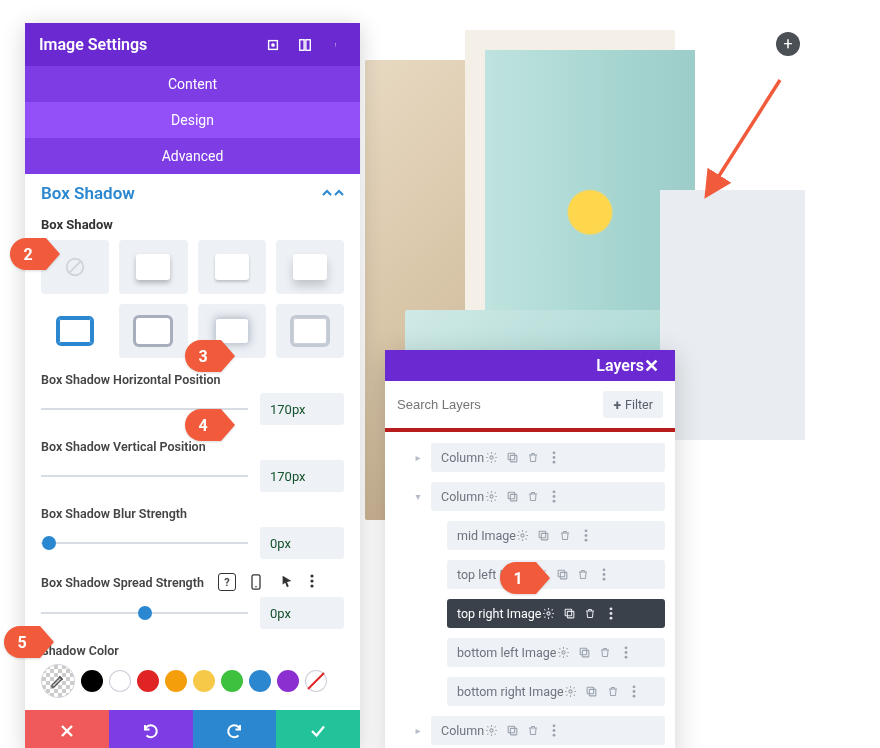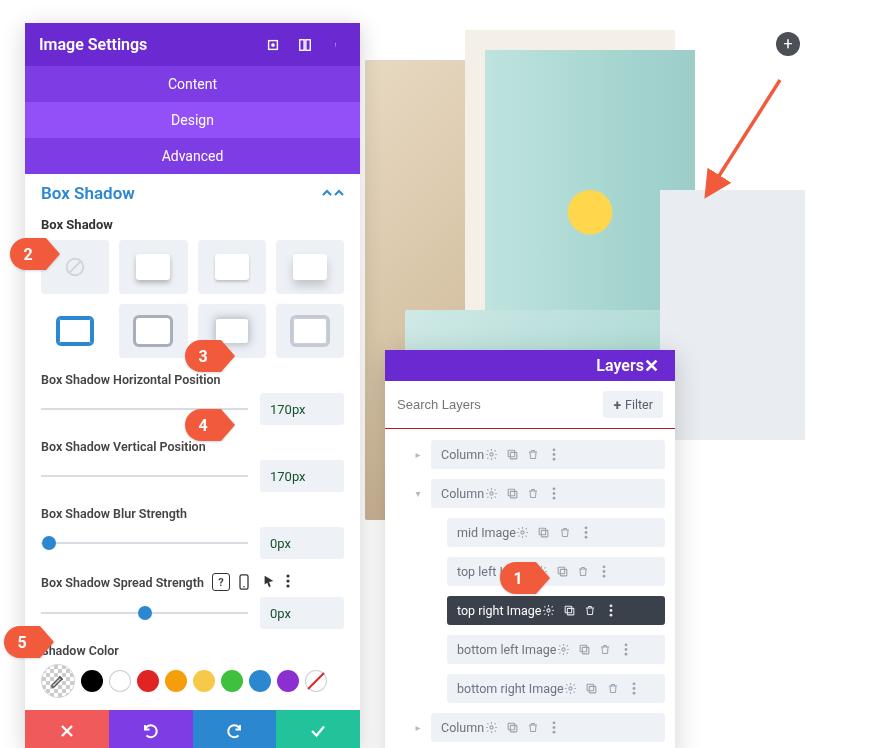--- a/index.html
+++ b/index.html
@@ -119,21 +119,21 @@
   .section-head{
     display:flex; align-items:center; justify-content:space-between;
     color:#2a87d0; font-weight:600; font-size:17px;
     padding:8px 0 6px;
   }
   .section-head .carets{color:#2a87d0; font-size:13px; display:flex; gap:2px;}
   .lbl{
     color:#333; font-weight:700; font-size:13px; margin:8px 0 8px;
   }
   .lbl.small{ font-weight:600; font-size:12.5px; color:#444; margin:14px 0 6px;}
-  .lbl-row{ display:flex; align-items:center; gap:8px; }
+  .lbl-row{ display:flex; align-items:center; gap:14px; }
   .lbl-row .help{
     width:18px;height:18px;border:1px solid #333;border-radius:3px;
     display:flex;align-items:center;justify-content:center;font-size:11px;font-weight:700;
   }
   .lbl-row .ico-s{width:16px;height:16px;}
   .swatch-grid{
     display:grid; grid-template-columns:repeat(4,1fr); gap:10px;
   }
   .swatch{
     height:54px; background:#edf1f6; border-radius:4px;
@@ -210,21 +210,21 @@
     display:flex; flex-direction:column;
   }
   .l-header{
     background:#6b29d1; color:#fff;
     display:flex; align-items:center; justify-content:flex-end;
     padding:6px 16px; font-size:16px; font-weight:600;
   }
   .l-header .close{font-size:18px; cursor:pointer; line-height:1;}
   .l-search{
     display:flex; align-items:center; padding:10px 12px; gap:8px;
-    border-bottom:1px solid #b91c1c;
+    border-bottom:4px solid #b91c1c;
   }
   .l-search input{
     flex:1; border:none; outline:none; font-size:13px; color:#888;
   }
   .l-search .filter{
     background:#eef1f5; color:#58606b; font-size:12.5px;
     padding:6px 10px; border-radius:3px; display:flex; align-items:center; gap:4px;
     cursor:pointer;
   }
   .l-body{ padding:6px 4px 14px 4px; }

